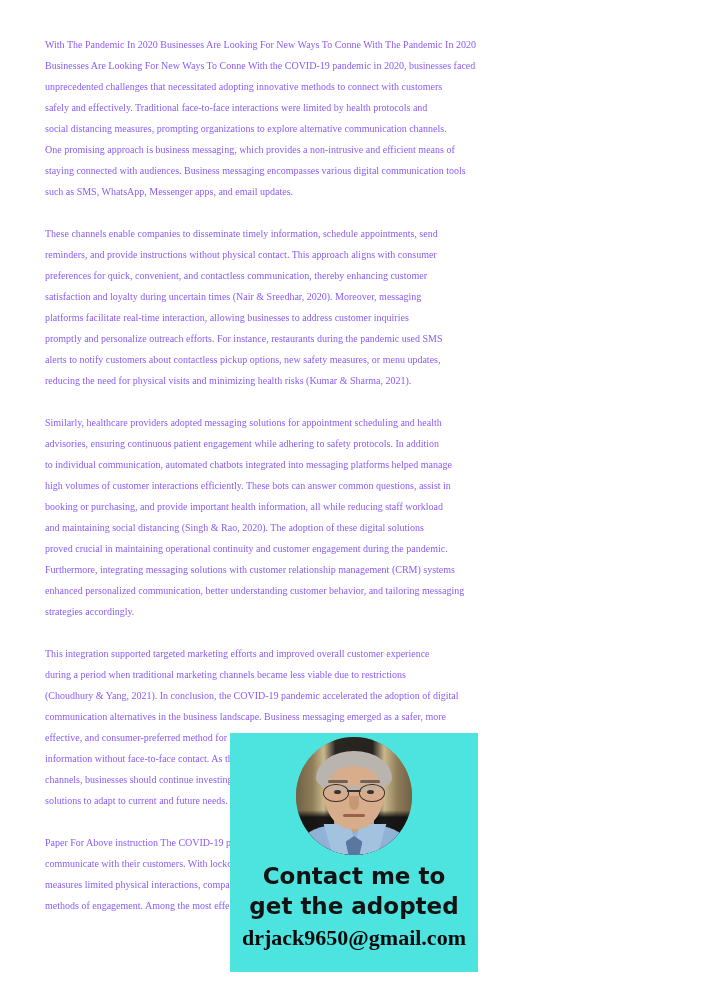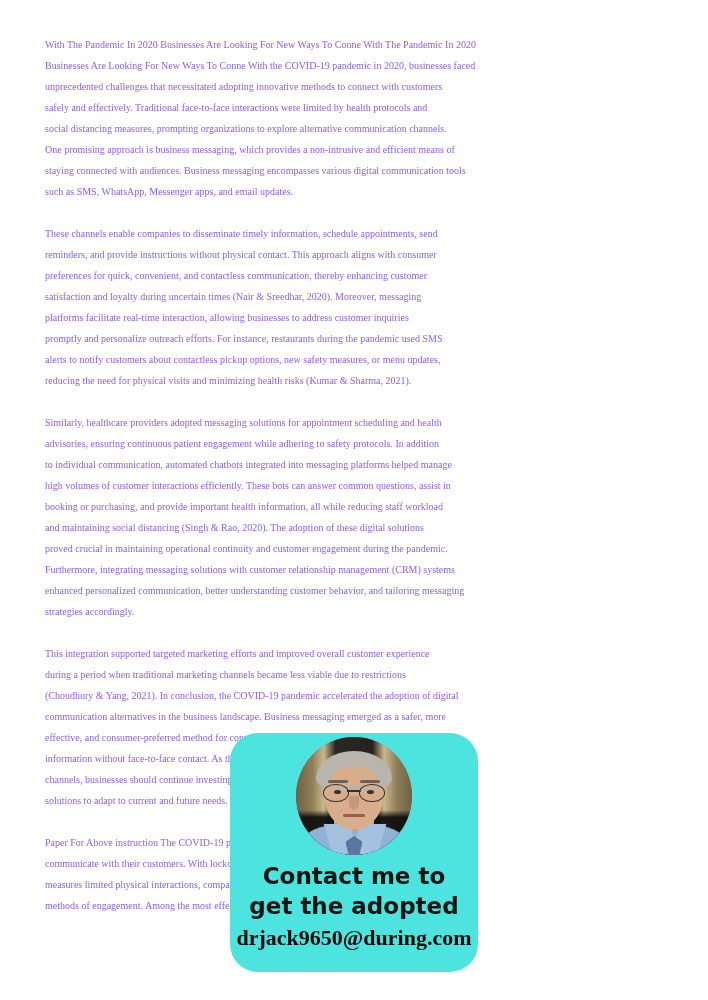--- a/index.html
+++ b/index.html
@@ -38,21 +38,20 @@
     left: 230px;
     top: 733px;
     width: 248px;
     height: 239px;
     background: #4de4e0;
     display: flex;
     flex-direction: column;
     align-items: center;
     overflow: hidden;
     z-index: 50;
-    border-radius: 28px;
   }
 
   #avatar {
     position: relative;
     width: 116px;
     height: 118px;
     margin-top: 4px;
     border-radius: 50%;
     overflow: hidden;
     background: #8a7a55;
@@ -296,14 +295,14 @@
       <div class="lens r"></div>
     </div>
     <div class="eye l"></div>
     <div class="eye r"></div>
     <div class="nose"></div>
     <div class="mouth"></div>
   </div>
 
   <div class="contact-line" id="contact-line-1">Contact me to</div>
   <div class="contact-line">get the adopted</div>
-  <div class="contact-email">drjack9650@during.com</div>
+  <div class="contact-email">drjack9650@gmail.com</div>
 </div>
 
 </body></html>

